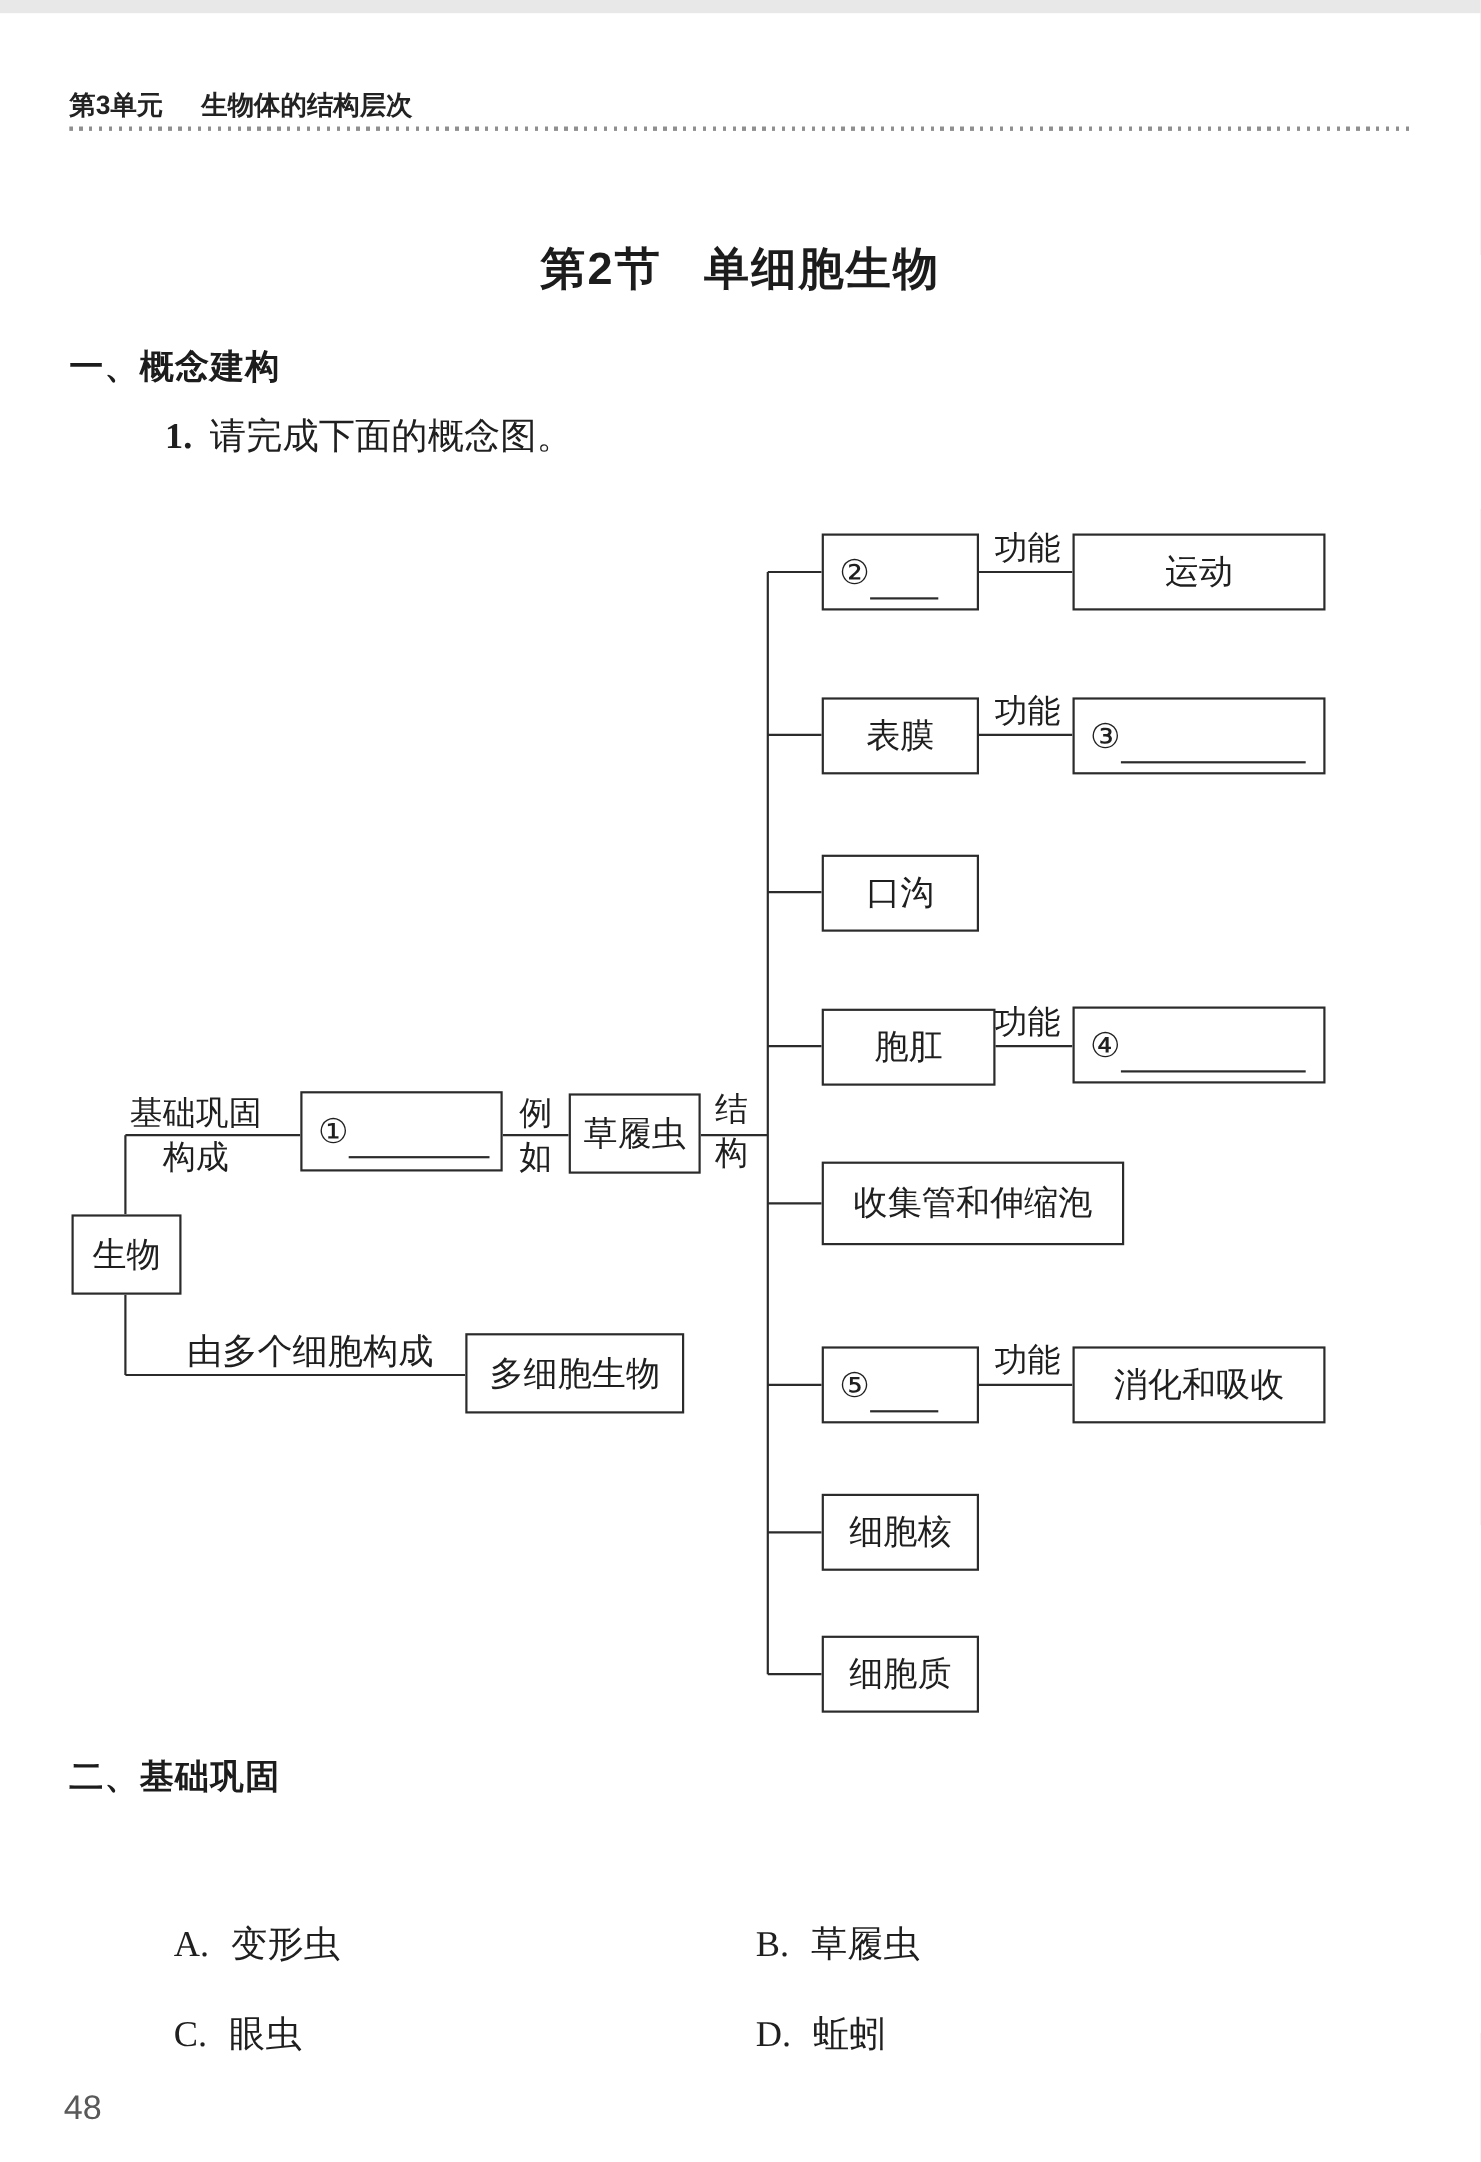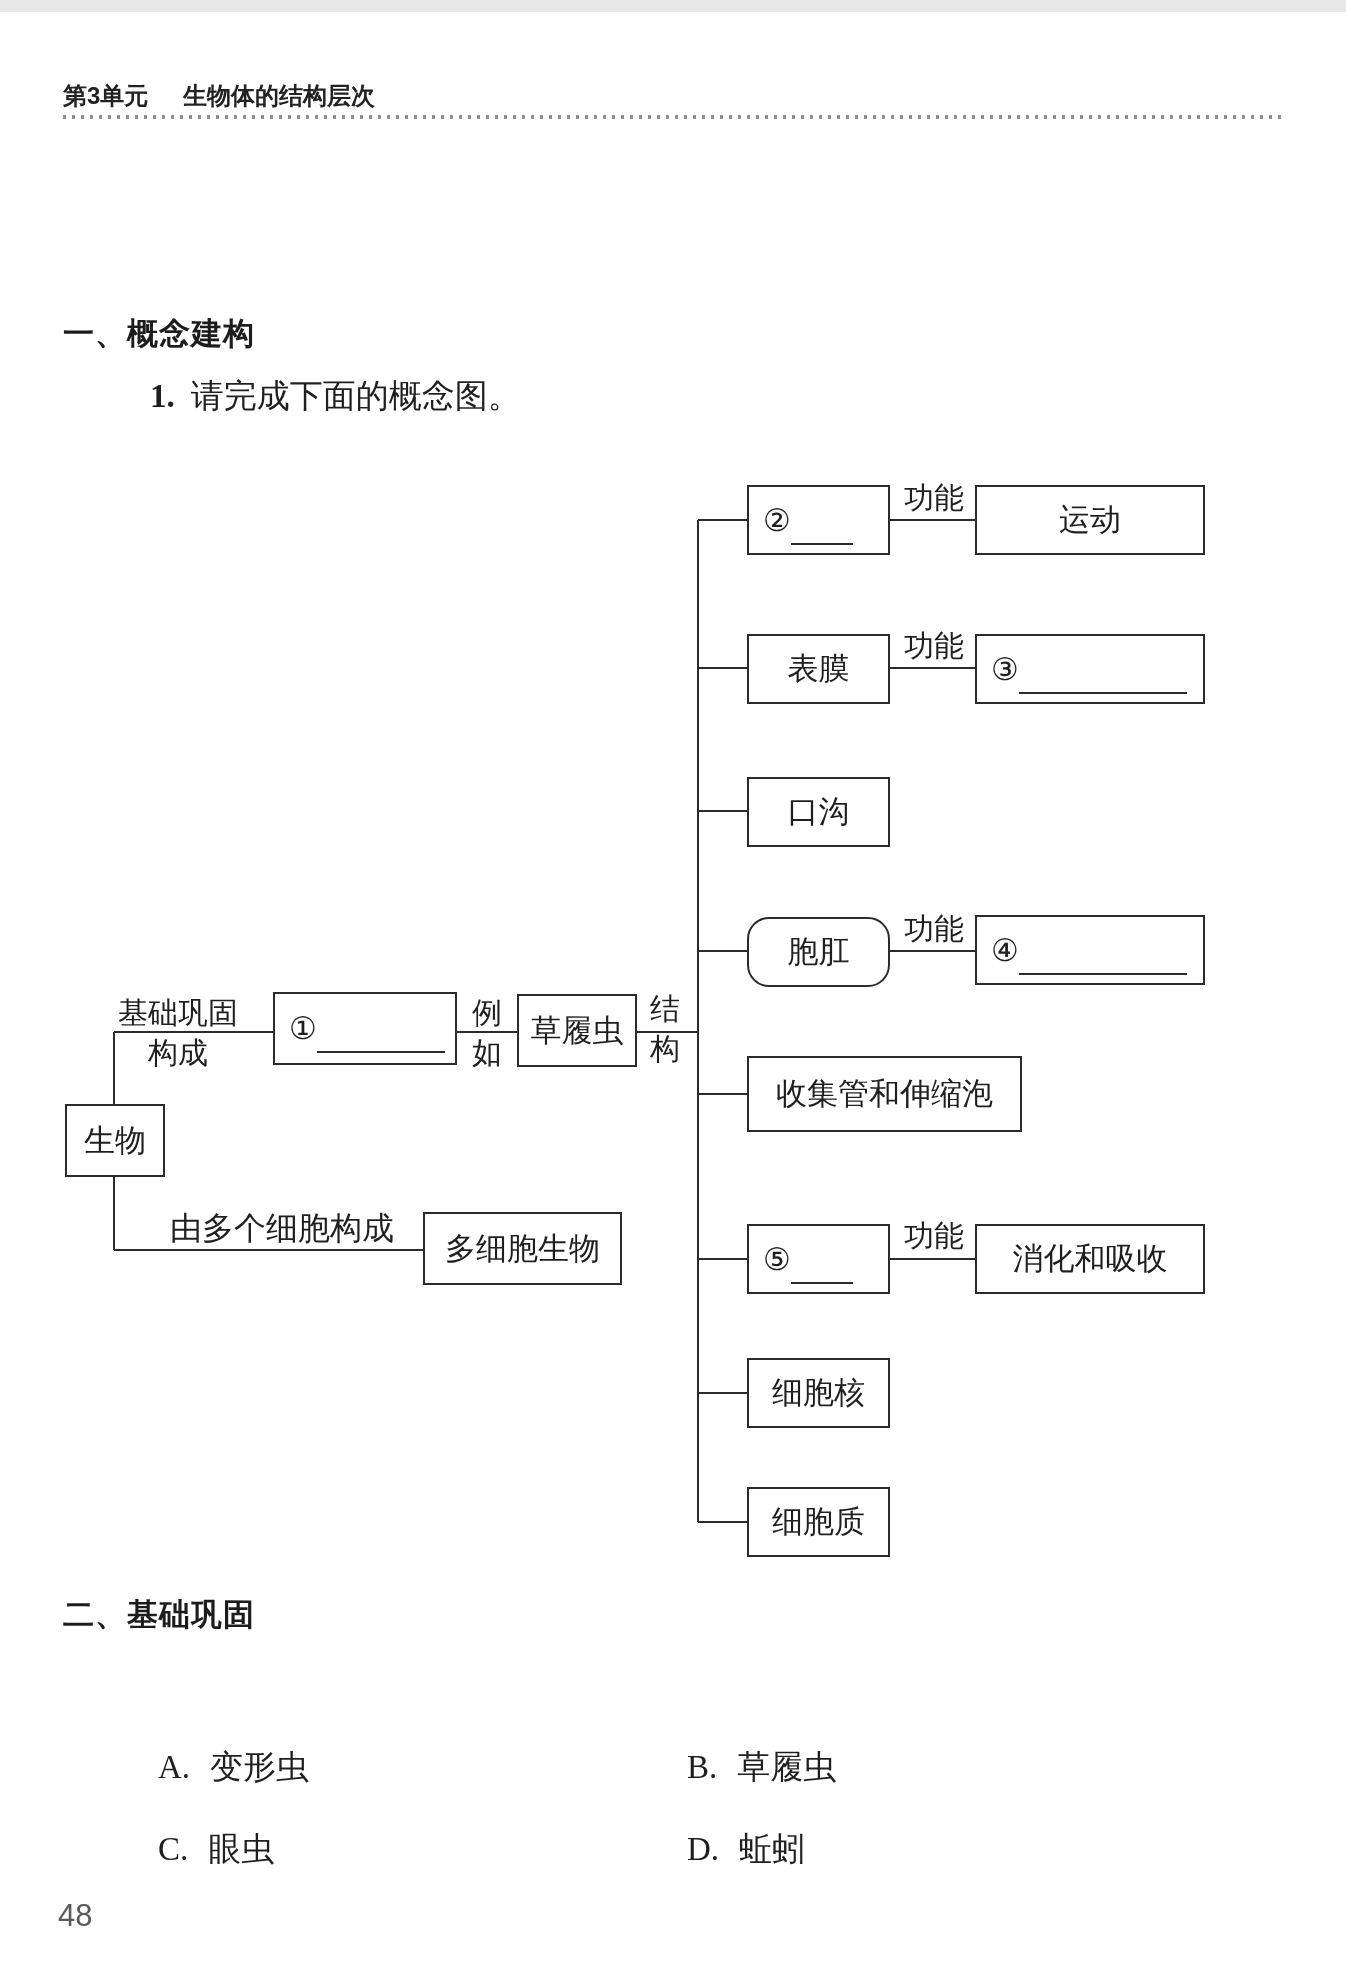--- a/index.html
+++ b/index.html
@@ -45,20 +45,23 @@
 </style>
 </head>
 <body>
 
 <div class="page">
 
   <span class="abs hdr" style="left:63px;top:68px;">第3单元</span>
   <span class="abs hdr" style="left:183px;top:68px;">生物体的结构层次</span>
   <div class="dotted" style="left:63px;top:103px;width:1222px;"></div>
 
+  <div class="big-title" style="top:205px;">
+    <span>第2节</span><span class="gap"></span><span>单细胞生物</span>
+  </div>
 
   <div class="sec-head" style="left:63px;top:301px;">一、概念建构</div>
   <div class="body-line" style="left:150px;top:362px;">
     <span class="num">1.</span><span>请完成下面的概念图。</span>
   </div>
 
   <div class="abs" style="left:0;top:0;width:1346px;height:1965px;">
 
     <svg class="lines" width="1346" height="1965" viewBox="0 0 1346 1965">
       <g stroke="#2b2b2b" stroke-width="2" fill="none">
@@ -136,21 +139,21 @@
     <div class="edge-label" style="left:892px;top:614px;width:84px;text-align:center;">功能</div>
     <div class="box start" style="left:975px;top:622px;width:230px;height:70px;">
       <span>③</span>
         <span class="blank w-lg"></span>
     </div>
 
     <div class="box" style="left:747px;top:765px;width:143px;height:70px;">
       <span>口沟</span>
     </div>
 
-    <div class="box" style="left:747px;top:905px;width:143px;height:70px;border-radius:22px;">
+    <div class="box" style="left:747px;top:905px;width:158px;height:70px;">
       <span>胞肛</span>
     </div>
     <div class="edge-label" style="left:892px;top:897px;width:84px;text-align:center;">功能</div>
     <div class="box start" style="left:975px;top:903px;width:230px;height:70px;">
       <span>④</span>
         <span class="blank w-lg"></span>
     </div>
 
     <div class="box" style="left:747px;top:1044px;width:275px;height:76px;">
       <span>收集管和伸缩泡</span>

